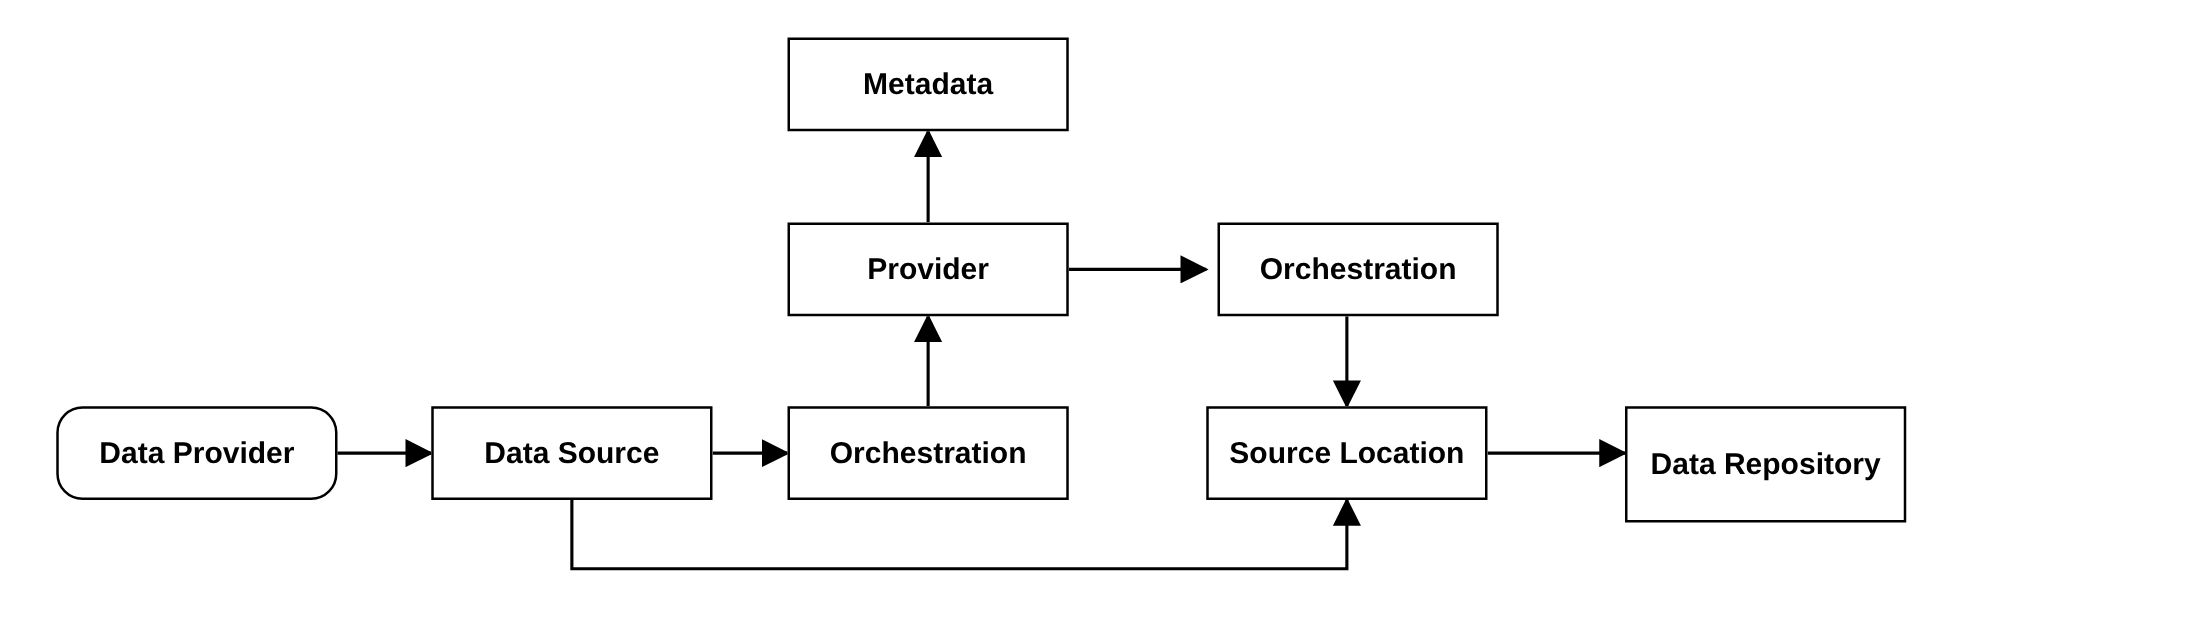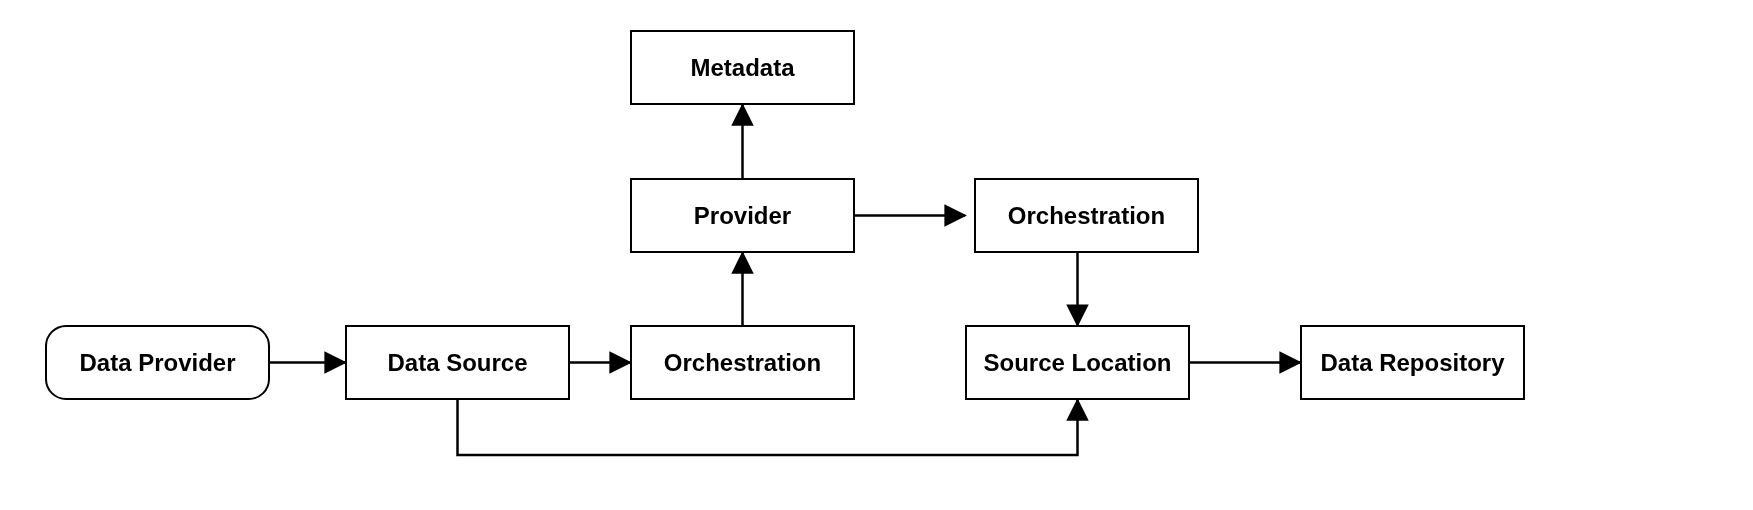--- a/index.html
+++ b/index.html
@@ -72,17 +72,17 @@
     </div>
   <div class="node" style="left: 630px; top: 30px; width: 225px; height: 75px;">
       <span>Metadata</span>
     </div>
   <div class="node" style="left: 974px; top: 178px; width: 225px; height: 75px;">
       <span>Orchestration</span>
     </div>
   <div class="node" style="left: 965px; top: 325px; width: 225px; height: 75px;">
       <span>Source Location</span>
     </div>
-  <div class="node" style="left: 1300px; top: 325px; width: 225px; height: 75px;">
+  <div class="node" style="left: 1300px; top: 325px; width: 225px; height: 93px;">
       <span>Data Repository</span>
     </div>
 
 </div>
 
 </body></html>

